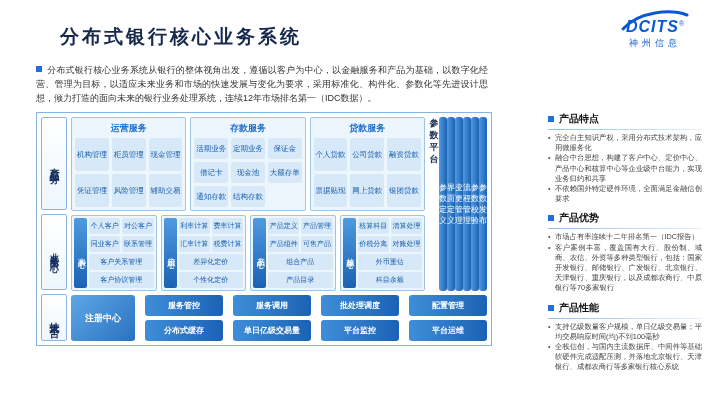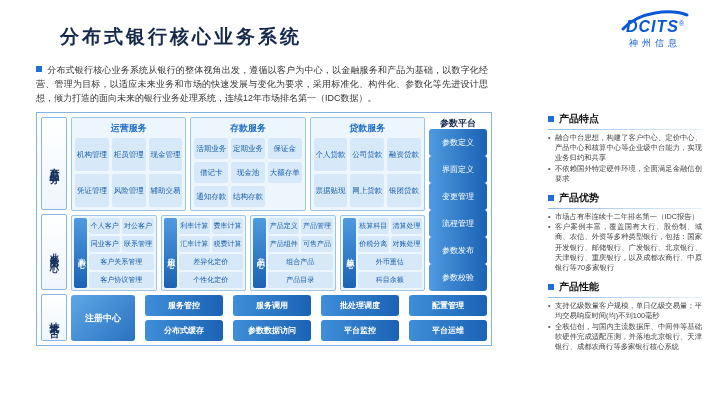--- a/index.html
+++ b/index.html
@@ -57,21 +57,21 @@
   .center-box{flex:1;border:1px solid #9cc3e8;background:#eef6fd;border-radius:2px;
     padding:2px;display:flex;gap:2px;box-sizing:border-box;}
   .center-strip{
     flex:0 0 13px;background:linear-gradient(180deg,#4f9ae0,#1b62b4);color:#fff;
     writing-mode:vertical-rl;text-orientation:upright;font-size:8px;letter-spacing:1px;
     display:flex;align-items:center;justify-content:center;border-radius:2px;
   }
   .center-grid{flex:1;display:grid;grid-template-columns:1fr 1fr;grid-auto-rows:1fr;gap:2px;}
   .center-grid .chip{font-size:7px;}
   .chip.wide{grid-column:1 / -1;}
-  .param-col{flex:0 0 58px;display:flex;flex-direction:column;justify-content:center;}
+  .param-col{flex:0 0 58px;display:flex;flex-direction:row;justify-content:center;}
   .param-title{color:#16294d;font-weight:bold;font-size:9px;text-align:center;height:12px;line-height:12px;}
   .param-chip{
     flex:1;background:linear-gradient(90deg,#4f9ae0,#1b62b4);color:#fff;
     font-size:8px;display:flex;align-items:center;justify-content:center;border-radius:3px;
   }
   .registry{
     flex:0 0 64px;background:linear-gradient(135deg,#5ea7e6,#2a72c0);color:#fff;
     font-size:9px;font-weight:bold;display:flex;align-items:center;justify-content:center;border-radius:3px;
   }
   .tech-grid{flex:1;display:grid;grid-template-columns:repeat(4,1fr);grid-auto-rows:1fr;gap:4px;}
@@ -203,48 +203,49 @@
               </div>
             </div>
         </div>
         <div class="param-col">
           <div class="param-title">参数平台</div>
 
         <div class="param-chip">参数定义</div>
             <div class="param-chip">界面定义</div>
             <div class="param-chip">变更管理</div>
             <div class="param-chip">流程管理</div>
+            <div class="param-chip">参数校验</div>
             <div class="param-chip">参数发布</div>
-            <div class="param-chip">参数校验</div>
           </div>
       </div>
       <div class="band3">
         <div class="registry">注册中心</div>
         <div class="tech-grid" id="tech-grid">
             <div class="tech-chip">服务管控</div>
             <div class="tech-chip">服务调用</div>
             <div class="tech-chip">批处理调度</div>
             <div class="tech-chip">配置管理</div>
             <div class="tech-chip">分布式缓存</div>
-            <div class="tech-chip">参数数据访问</div>
+            <div class="tech-chip">单日亿级交易量</div>
             <div class="tech-chip">平台监控</div>
             <div class="tech-chip">平台运维</div>
           </div>
       </div>
     </div>
   </div>
 
   <aside class="panel" id="panel">
       <section class="panel-section">
         <div class="sec-head">
           <span class="sec-sq"></span>
           <span class="sec-title">产品特点</span>
         </div>
         <div class="sec-divider"></div>
         <ul class="sec-bullets">
+          <li class="sec-li">完全自主知识产权，采用分布式技术架构，应用微服务化</li>
           <li class="sec-li">融合中台思想，构建了客户中心、定价中心、产品中心和核算中心等企业级中台能力，实现业务归约和共享</li>
           <li class="sec-li">不依赖国外特定硬件环境，全面满足金融信创要求</li>
         </ul>
       </section>
       <section class="panel-section">
         <div class="sec-head">
           <span class="sec-sq"></span>
           <span class="sec-title">产品优势</span>
         </div>
         <div class="sec-divider"></div>

